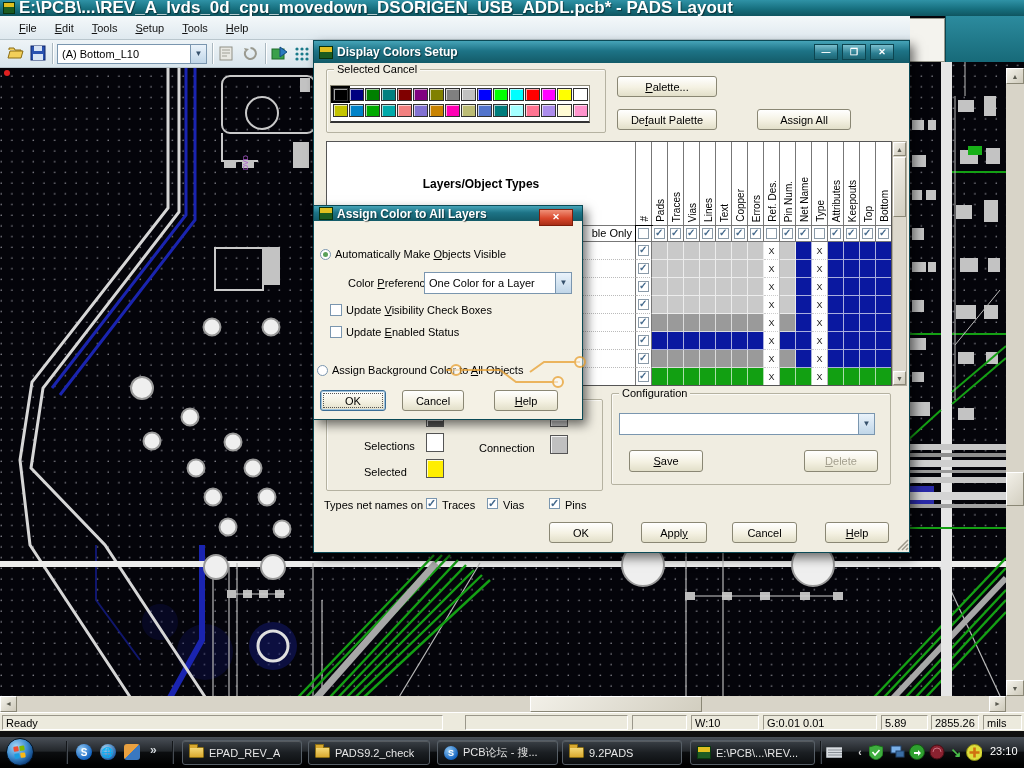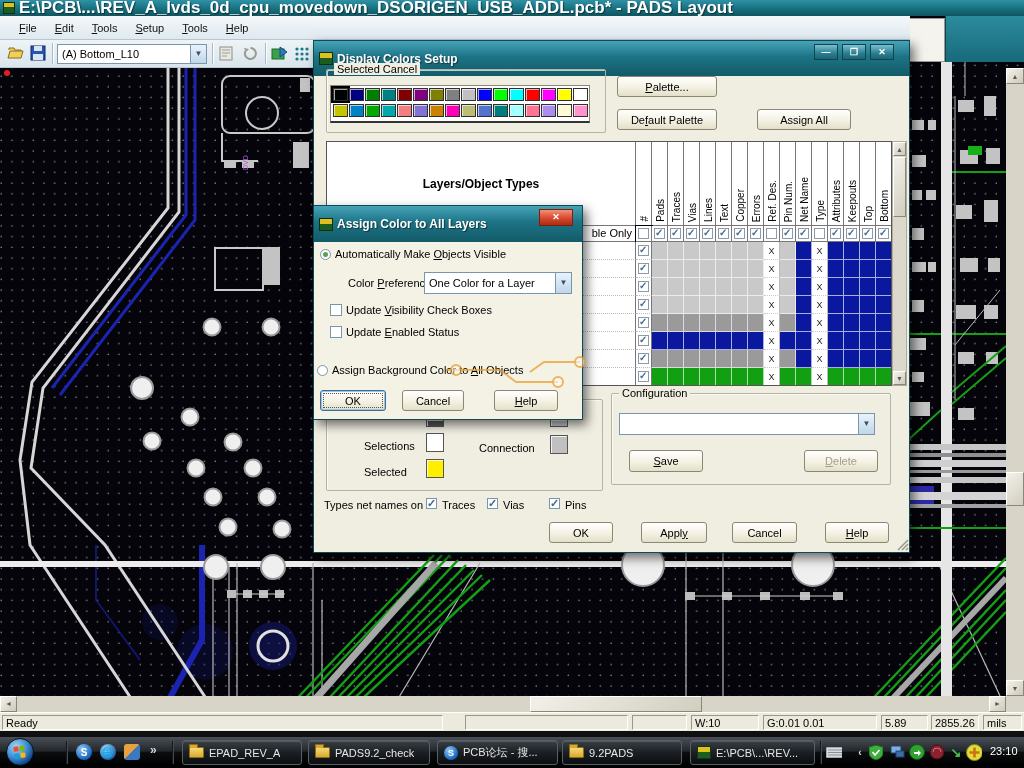--- a/index.html
+++ b/index.html
@@ -40,21 +40,21 @@
   .sbar { background:#d8d4c8; z-index:2; }
   .sb-btn { position:absolute; background:linear-gradient(135deg,#f4f2ea,#cdc9ba);
     border:1px solid #fff; border-right-color:#8a8776; border-bottom-color:#8a8776;
     color:#5a5a50; font-size:7px; text-align:center; }
   .sb-thumb { position:absolute; background:linear-gradient(135deg,#f2f0e8,#d2ceC0);
     border:1px solid #fff; border-right-color:#8a8776; border-bottom-color:#8a8776; }
 
   
   .dlg { position:absolute; background:#f0ede1; border:1px solid #0b4a56;
     box-shadow:4px 5px 10px rgba(0,0,0,.55); z-index:10; }
-  .dlg-title { position:absolute; left:0; top:0; right:0; height:35px;
+  .dlg-title { position:absolute; left:0; top:0; right:0; height:22px;
     background:linear-gradient(180deg,#46a4b8,#1d7386 45%,#135b68);
     color:#fff; font-weight:bold; font-size:12px; display:flex; align-items:center; }
   .dlg-title .dtext { margin-left:4px; text-shadow:1px 1px 1px rgba(0,0,0,.5); }
   .dlg-title .appicon { width:14px; height:13px; margin-left:5px; }
   .dwinbtn { position:absolute; top:3px; width:24px; height:16px;
     background:linear-gradient(180deg,#7cc0cf,#2a7d90 60%,#1d6472); border:1px solid #0c4550;
     color:#fff; font-size:9px; line-height:14px; text-align:center; font-weight:bold; }
   .closebtn-red { background:linear-gradient(180deg,#f09078,#d9472b 55%,#a82e16)!important;
     border:1px solid #7e1d0a!important; }
   .groupbox { position:absolute; border:1px solid #b5b2a1; border-radius:2px;
@@ -740,21 +740,21 @@
     <div class="xp-btn" style="left:235px;top:481px;width:64px;height:21px">OK</div>
     <div class="xp-btn" style="left:327px;top:481px;width:66px;height:21px">Appl<u>y</u></div>
     <div class="xp-btn" style="left:418px;top:481px;width:65px;height:21px">Cancel</div>
     <div class="xp-btn" style="left:511px;top:481px;width:64px;height:21px"><u>H</u>elp</div>
     <svg class="abs" style="left:583px;top:498px" width="12" height="12">
       <path d="M11,1 L1,11 M11,5 L5,11 M11,9 L9,11" stroke="#9a978a" stroke-width="1.5"></path>
     </svg>
   </div>
 
   <div class="dlg" style="left:313px;top:205px;width:270px;height:215px;background:#f4f1e5;z-index:20">
-    <div class="dlg-title" style="height:36px">
+    <div class="dlg-title" style="height:15px">
       <div class="appicon"></div>
       <div class="dtext">Assign Color to All Layers</div>
     </div>
     <div class="dwinbtn closebtn-red" style="left:225px;top:3px;width:34px;height:17px">✕</div>
 
     <div class="radio selected" style="left:6px;top:43px"></div>
     <div class="lbl" style="left:21px;top:42px">Automatically Make <u>O</u>bjects Visible</div>
 
     <div class="lbl" style="left:34px;top:71px">Color <u>P</u>reference:</div>
     <div class="combo" style="position:absolute;left:110px;top:66px;width:148px;height:22px">

